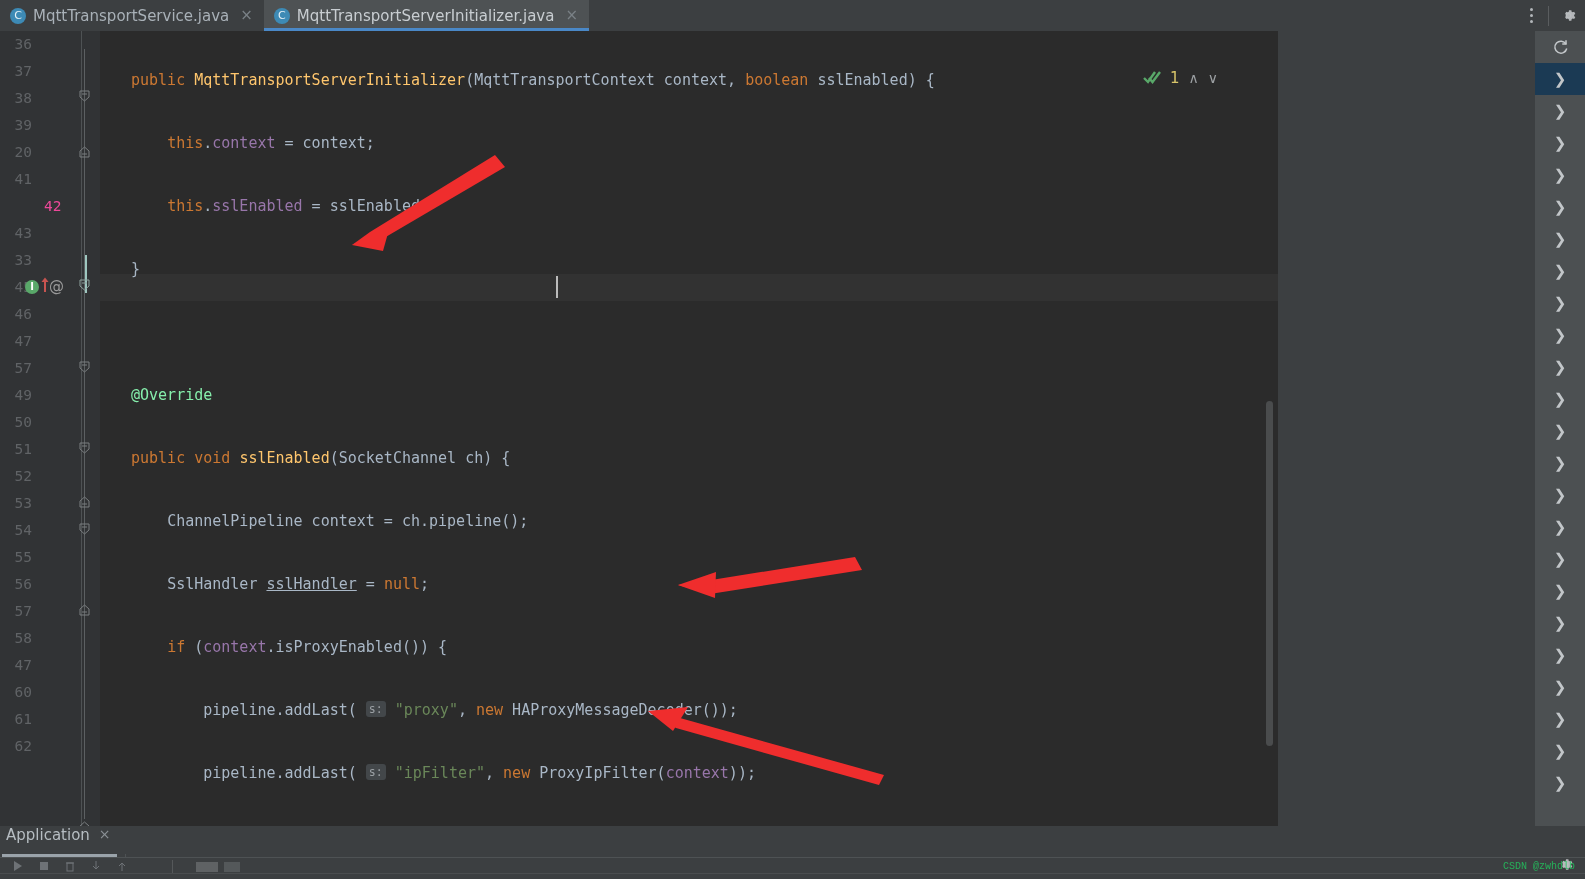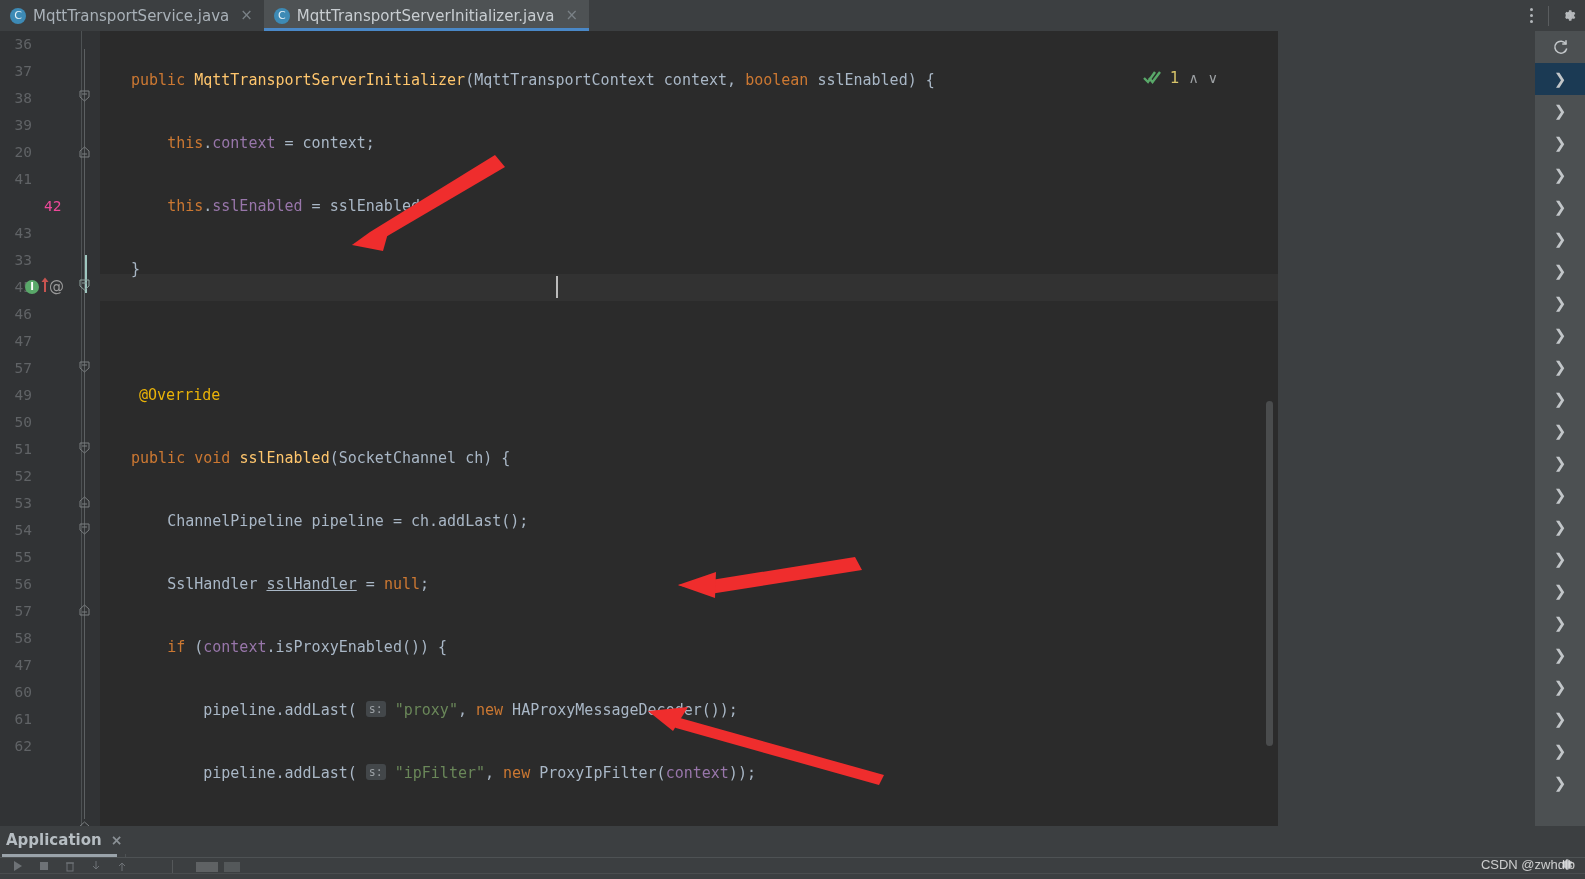--- a/index.html
+++ b/index.html
@@ -118,21 +118,21 @@
   .margin-guide {
     position: absolute; left: 1279px; top: 0; width: 1px; height: 795px;
     background: #3f4244;
   }
 
   
   .kw   { color: #cc7832; }
   .fn   { color: #ffc66d; }
   .str  { color: #6a8759; }
   .fld  { color: #9876aa; }
-  .anno { color: #eab308; margin-left: 8px; }
+  .anno { color: #86efac; }
   .lvar { color: #a9b7c6; text-decoration: underline; text-decoration-color:#a9b7c6; }
   .plain{ color: #a9b7c6; }
   .hint {
     background: #43474a; color: #9a9fa3; font-size: 11.5px;
     border-radius: 3px; padding: 1px 3px; font-family: "DejaVu Sans Mono", monospace;
     position: relative; top: -2px;
   }
 
   
   .inspect {
@@ -167,23 +167,23 @@
   
   .bottombar {
     position: absolute; left: 0; bottom: 0; width: 1585px; height: 53px;
     background: #3c3f41;
   }
   .bb-tabrow {
     position: absolute; left: 0; top: 0; height: 28px; width: 100%;
     display: flex; align-items: center;
   }
   .bb-tab {
-    display: flex; align-items: center; gap: 9px;
+    display: flex; align-items: flex-start; gap: 9px;
     padding: 0 12px 0 6px; height: 28px;
-    font-size: 15px; color: #b6bdc2; font-weight: bold;
+    font-size: 15px; color: #b6bdc2;
   }
   .bb-tab-close { color: #8b9196; font-size: 14px; }
   .bb-underline {
     position: absolute; left: 2px; top: 28px; width: 115px; height: 3px;
     background: #9aa3aa;
   }
   .bb-divline {
     position: absolute; left: 0; top: 31px; width: 1585px; height: 1px;
     background: #4e5254;
   }
@@ -197,21 +197,21 @@
   .bb-sep2 { position:absolute; left:172px; top:34px; width:1px; height:14px; background:#55585a;}
   .bb-chip { position:absolute; left:196px; top:36px; width:22px; height:10px; background:#5f6264; }
   .bb-chip2{ position:absolute; left:224px; top:36px; width:16px; height:10px; background:#54585a; }
   .bb-hline{ position:absolute; left:0; top:47px; width:1585px; height:1px; background:#4a4d4f;}
 
   .gear-bottom {
     position: absolute; right: 11px; top: 30px;
   }
   .watermark {
     position: absolute; right: 10px; bottom: 7px;
-    color: #e5e5e5; font-size: 13px; font-family: Liberation Sans, sans-serif;
+    color: #22c55e; font-size: 10px; font-family: Liberation Mono, monospace;
     opacity: .85;
   }
 
   
   .arrows { position: absolute; left: 0; top: 0; width: 1585px; height: 879px; pointer-events: none; }
 </style>
 </head>
 <body>
 
 <div id="app">
@@ -347,21 +347,21 @@
     </div>
 
     <div class="code">
       <div class="cl"><span class="kw">public</span> <span class="fn">MqttTransportServerInitializer</span>(<span class="plain">MqttTransportContext context</span>, <span class="kw">boolean</span> <span class="plain">sslEnabled</span>) {</div>
       <div class="cl">    <span class="kw">this</span>.<span class="fld">context</span> = <span class="plain">context</span>;</div>
       <div class="cl">    <span class="kw">this</span>.<span class="fld">sslEnabled</span> = <span class="plain">sslEnabled</span>;</div>
       <div class="cl">}</div>
       <div class="cl"> </div>
       <div class="cl"><span class="anno">@Override</span></div>
       <div class="cl"><span class="kw">public</span> <span class="kw">void</span> <span class="fn">sslEnabled</span>(<span class="plain">SocketChannel ch</span>) {</div>
-      <div class="cl">    <span class="plain">ChannelPipeline pipeline = ch.addLast()</span>;</div>
+      <div class="cl">    <span class="plain">ChannelPipeline context = ch.pipeline()</span>;</div>
       <div class="cl">    <span class="plain">SslHandler </span><span class="lvar">sslHandler</span><span class="plain"> = </span><span class="kw">null</span>;</div>
       <div class="cl">    <span class="kw">if</span> (<span class="fld">context</span>.<span class="plain">isProxyEnabled</span>()) {</div>
       <div class="cl">        <span class="plain">pipeline.addLast(</span> <span class="hint">s:</span> <span class="str">"proxy"</span>, <span class="kw">new</span> <span class="plain">HAProxyMessageDecoder())</span>;</div>
       <div class="cl">        <span class="plain">pipeline.addLast(</span> <span class="hint">s:</span> <span class="str">"ipFilter"</span>, <span class="kw">new</span> <span class="plain">ProxyIpFilter(</span><span class="fld">context</span><span class="plain">))</span>;</div>
       <div class="cl">    }  {</div>
       
       
       
       
       

